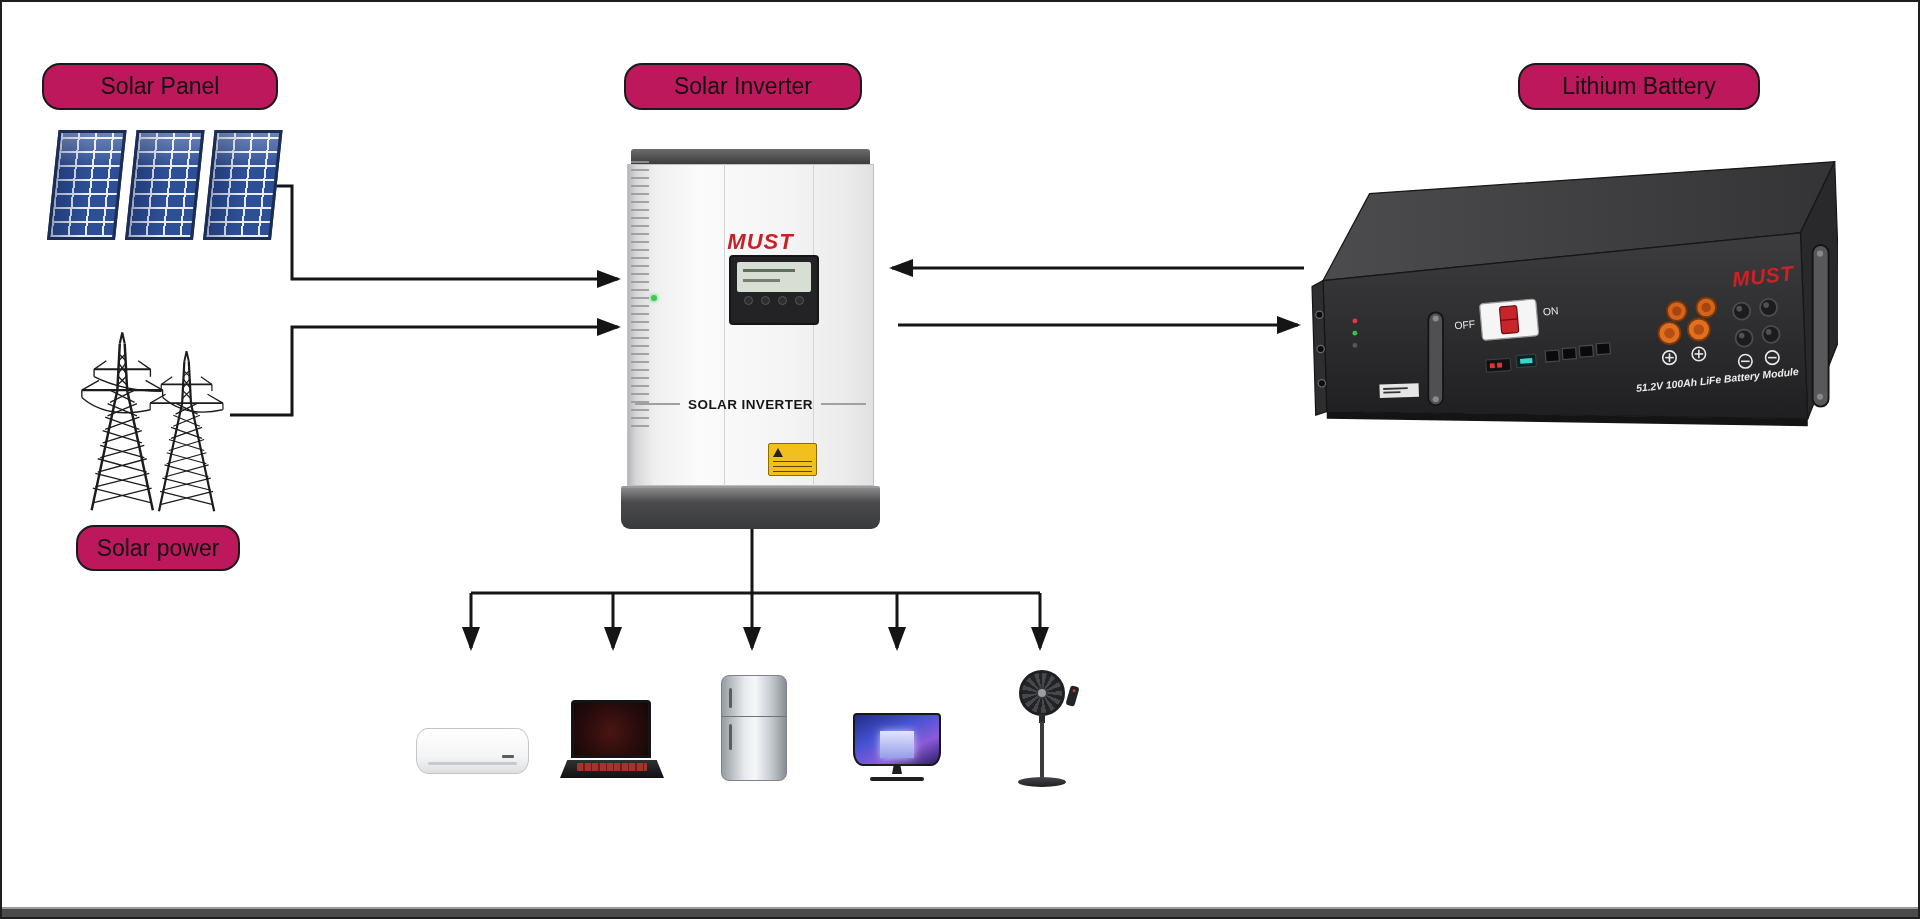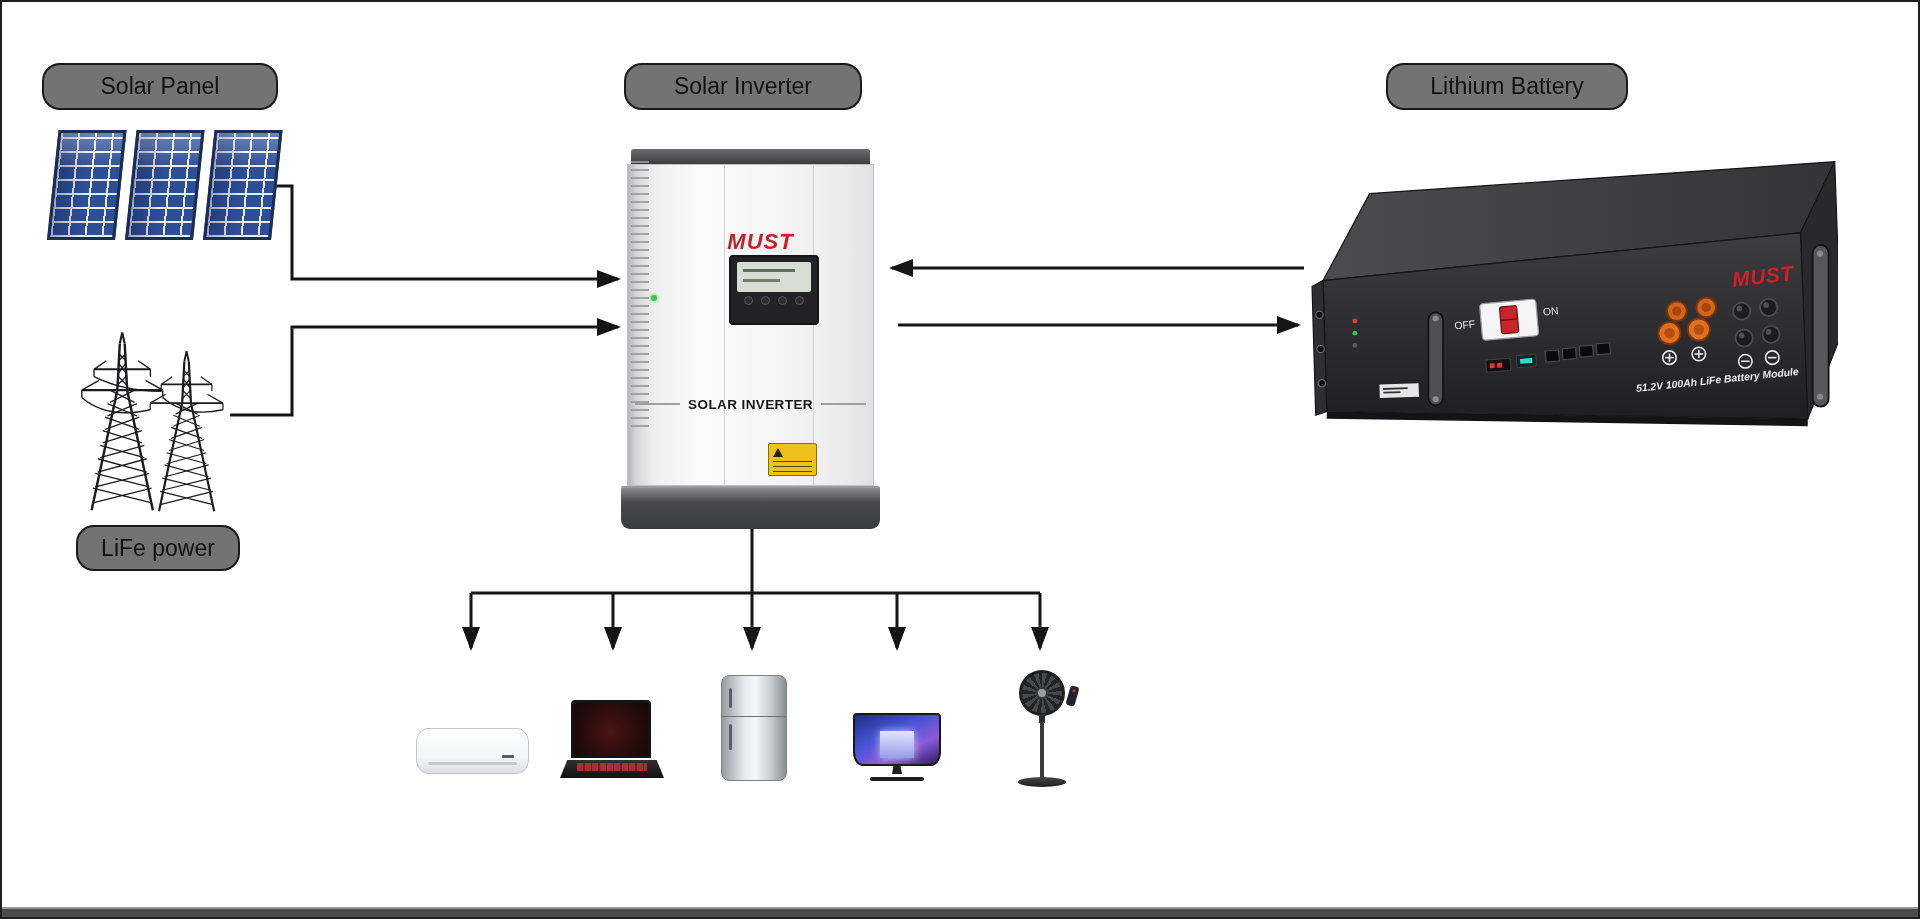--- a/index.html
+++ b/index.html
@@ -1,24 +1,24 @@
 <!DOCTYPE html>
 <html><head>
 <meta charset="utf-8">
 <style>
   html,body{margin:0;padding:0;background:#fff;font-family:"Liberation Sans",sans-serif;}
   .canvas{position:relative;width:1920px;height:919px;background:#ffffff;border:2px solid #1f1f1f;box-sizing:border-box;overflow:hidden;}
   svg text{font-family:"Liberation Sans",sans-serif;}
 
   
-  .pill{position:absolute;display:flex;align-items:center;justify-content:center;background:#737373;
+  .pill{position:absolute;display:flex;align-items:center;justify-content:center;background:#be185d;
         border:2px solid #1a1a1a;border-radius:18px;font-size:23px;color:#111;white-space:nowrap;}
   .lbl-solar-panel{left:40px;top:61px;width:232px;height:43px;}
   .lbl-solar-inverter{left:622px;top:61px;width:234px;height:43px;}
-  .lbl-lithium-battery{left:1384px;top:61px;width:238px;height:43px;}
+  .lbl-lithium-battery{left:1516px;top:61px;width:238px;height:43px;}
   .lbl-city-power{left:74px;top:523px;width:160px;height:42px;}
   .lbl-home-equipment{left:629px;top:815px;width:237px;height:43px;}
 
   
   .wires{position:absolute;left:0;top:0;width:1920px;height:919px;pointer-events:none;}
 
   
   .pv-array{position:absolute;left:45px;top:128px;display:flex;gap:10px;}
   .pv-panel{width:68px;height:110px;transform:skewX(-6deg);transform-origin:bottom left;box-sizing:border-box;
     background-color:#2d4f96;
@@ -139,21 +139,21 @@
   <div class="pill lbl-solar-panel">
     <span>Solar Panel</span>
   </div>
   <div class="pill lbl-solar-inverter">
     <span>Solar Inverter</span>
   </div>
   <div class="pill lbl-lithium-battery">
     <span>Lithium Battery</span>
   </div>
   <div class="pill lbl-city-power">
-    <span>LiFe power</span>
+    <span>Solar power</span>
   </div>
 
   <div class="pv-array">
     <div class="pv-panel"></div>
     <div class="pv-panel"></div>
     <div class="pv-panel"></div>
   </div>
 
   <svg class="towers" viewBox="0 0 150 160">
     <defs>

